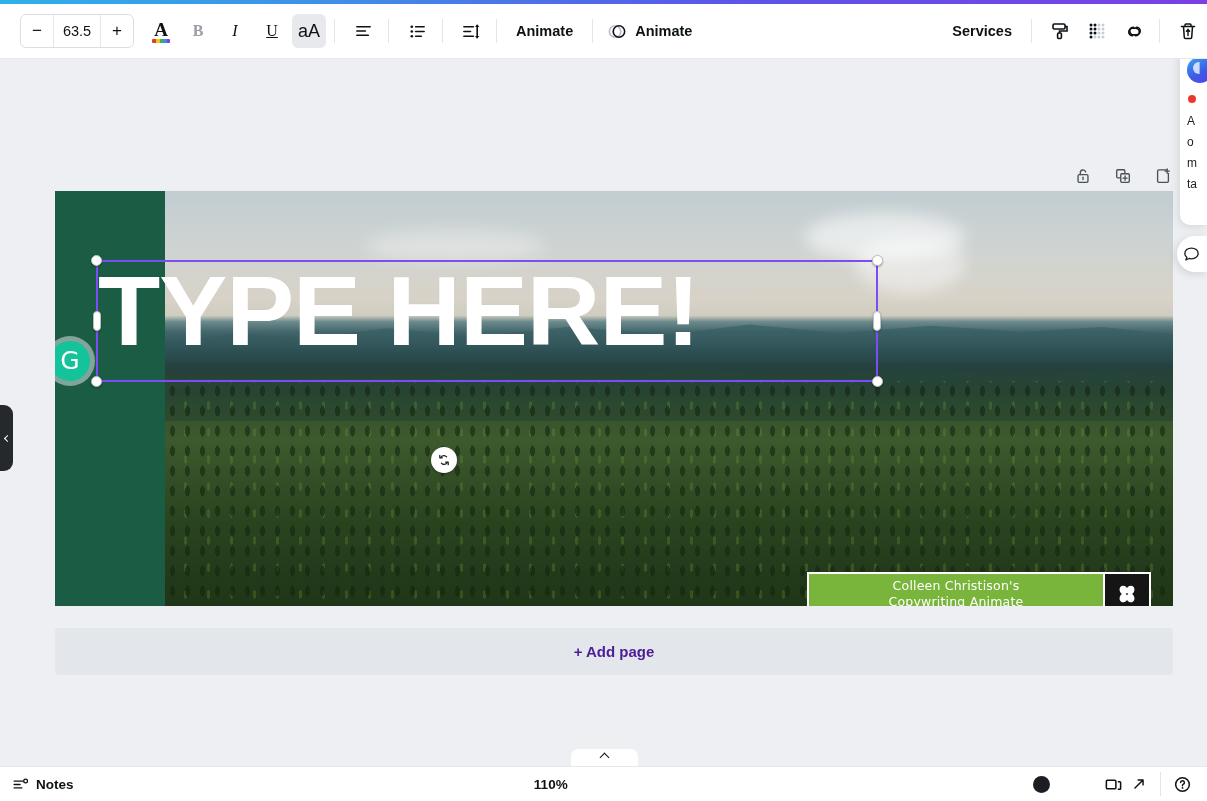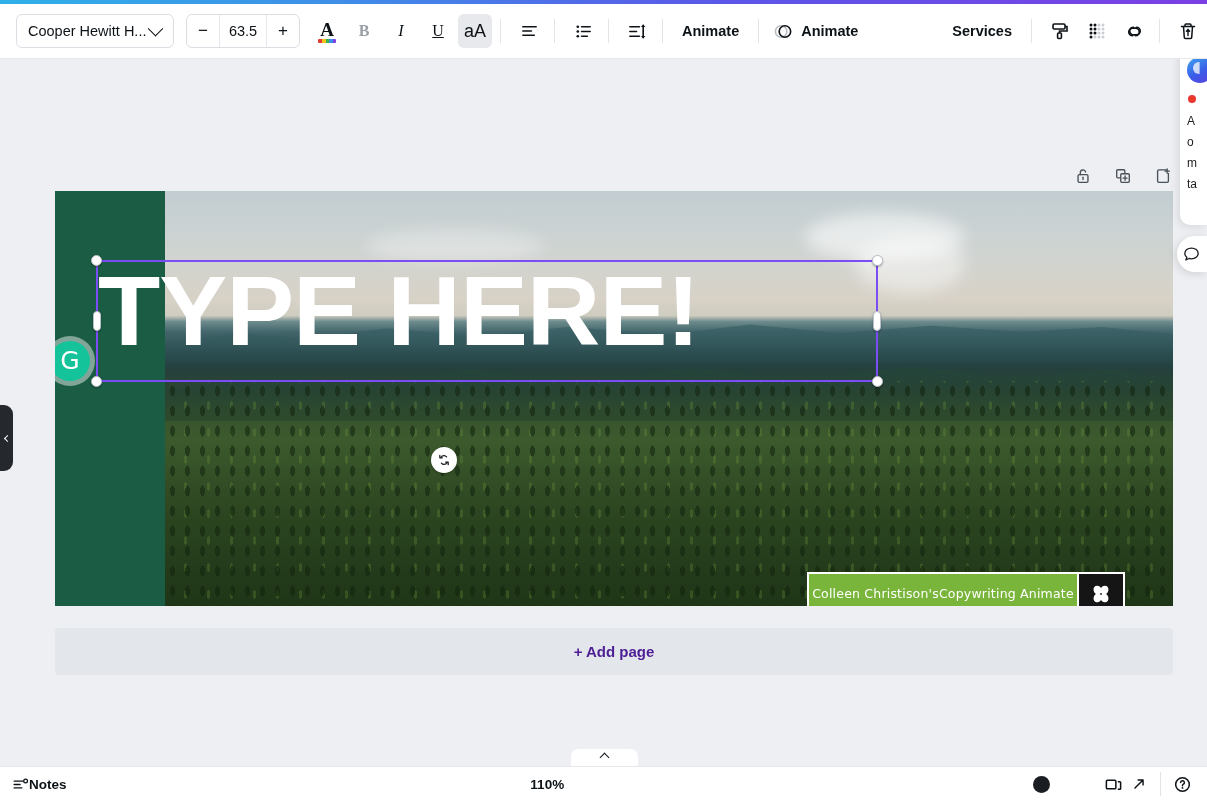--- a/index.html
+++ b/index.html
@@ -187,21 +187,21 @@
     display: flex; align-items: center; justify-content: center;
     box-shadow: 0 1px 3px rgba(0,0,0,.28); cursor: pointer;
   }
 
   
   .badge {
     position: absolute; left: 752px; top: 381px; display: flex; z-index: 13;
     border: 2px solid #ffffff; height: 43px;
   }
   .badge-main {
-    background: #79b53b; width: 268px; display: flex; flex-direction: row;
+    background: #79b53b; width: 294px; display: flex; flex-direction: column;
     align-items: center; justify-content: center; color: #fff;
     font-size: 12.5px; line-height: 1.22; font-weight: 400; letter-spacing: .2px;
     font-family: "DejaVu Sans", sans-serif;
   }
   .badge-ico {
     width: 46px; background: #151515; display: flex; align-items: center; justify-content: center;
     border-left: 2px solid #fff;
   }
 
   
@@ -250,21 +250,21 @@
     display: flex; align-items: center; justify-content: flex-start; padding-left: 5px;
     cursor: pointer;
   }
 
   
   .notes-bar {
     position: absolute; bottom: 0; left: 0; width: 1207px; height: 35px;
     background: #ffffff; border-top: 1px solid #e6e8ec;
     display: flex; align-items: center; padding: 0 12px; z-index: 30;
   }
-  .notes-left { display: flex; align-items: center; cursor: pointer;
+  .notes-left { display: flex; align-items: center; gap: 7px; cursor: pointer;
                 font-size: 13.5px; font-weight: 600; color: #0d1216; }
   .zoom-val { font-size: 13.5px; font-weight: 600; color: #0d1216; cursor: pointer; }
   .nb-btn { width: 26px; height: 26px; display: flex; align-items: center; justify-content: center;
             cursor: pointer; color: #0d1216; border-radius: 5px; }
   .dark-circle { width: 17px; height: 17px; border-radius: 50%; background: #1a1d21; }
 
   .bottom-caret {
     position: absolute; bottom: 35px; left: 571px; width: 67px; height: 17px;
     background: #fff; border-radius: 7px 7px 0 0; z-index: 29;
     display: flex; align-items: flex-start; justify-content: center; cursor: pointer;
@@ -272,24 +272,20 @@
   .bc-chev { width: 7px; height: 7px; border-left: 1.6px solid #0d1216; border-top: 1.6px solid #0d1216;
              transform: rotate(45deg); margin-top: 5px; }
 </style>
 </head>
 <body>
 
 <div class="top-gradient"></div>
 
 <div class="toolbar">
 
-  <div class="font-select">
-    <span class="fname">Cooper Hewitt H...</span>
-    <span class="chev"></span>
-  </div>
 
   <div class="size-group">
     <div class="size-btn">−</div>
     <div class="size-val">63.5</div>
     <div class="size-btn">+</div>
   </div>
 
   <div class="tb-btn" style="margin-left:10px;">
     <span class="txtcolor-A">A</span>
     <span class="color-swatch"></span>

